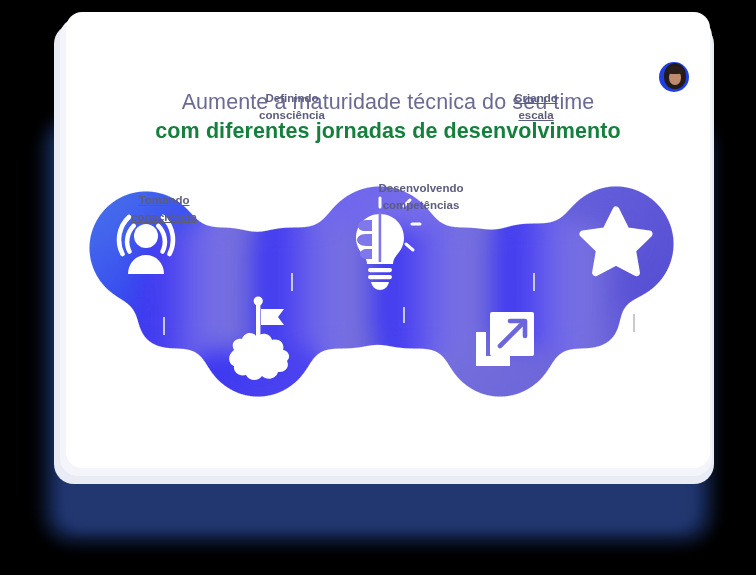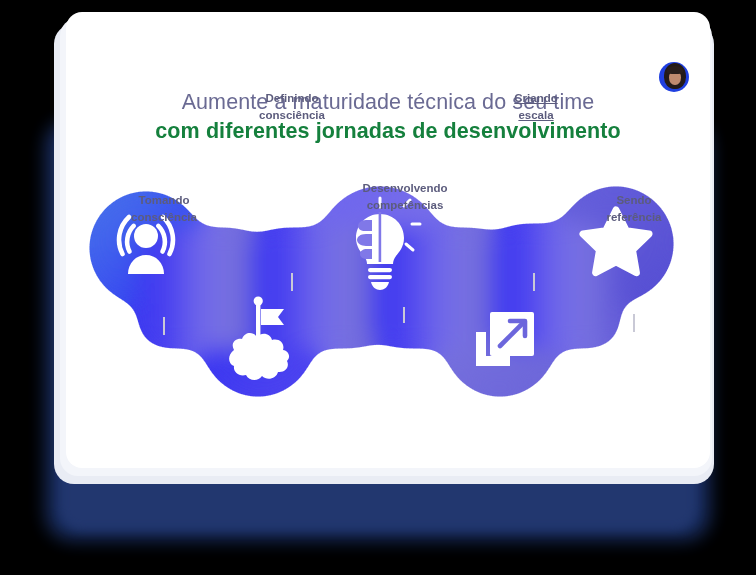--- a/index.html
+++ b/index.html
@@ -124,23 +124,23 @@
   
   .lbl {
     position: absolute;
     text-align: center;
     font-size: 11.5px;
     font-weight: 700;
     color: #5c5c7d;
     line-height: 1.45;
     white-space: pre-line;
   }
-  .lbl-1 { left: 38px;  top: 180px; width: 120px; }
+  .lbl-1 { left: 38px;  top: 180px; width: 120px; text-decoration: underline; }
   .lbl-2 { left: 166px; top: 78px;  width: 120px; }
-  .lbl-3 { left: 264px; top: 168px; width: 150px; }
+  .lbl-3 { left: 280px; top: 168px; width: 150px; }
   .lbl-4 { left: 410px; top: 78px;  width: 120px; text-decoration: underline; }
   .lbl-5 { left: 508px; top: 180px; width: 120px; }
 
   
   .tick {
     position: absolute;
     width: 1.5px;
     background: #c9c9d6;
   }
 </style>
@@ -284,17 +284,15 @@
     <div class="tick" style="left:567px; top:302px; height:18px;"></div>
 
     <div class="lbl lbl-1">Tomando
 consciência</div>
     <div class="lbl lbl-2">Definindo
 consciência</div>
     <div class="lbl lbl-3">Desenvolvendo
 competências</div>
     <div class="lbl lbl-4">Criando
 escala</div>
-    <div class="lbl lbl-5">Sendo
-referência</div>
 
   </div>
 </div>
 
 </body></html>

